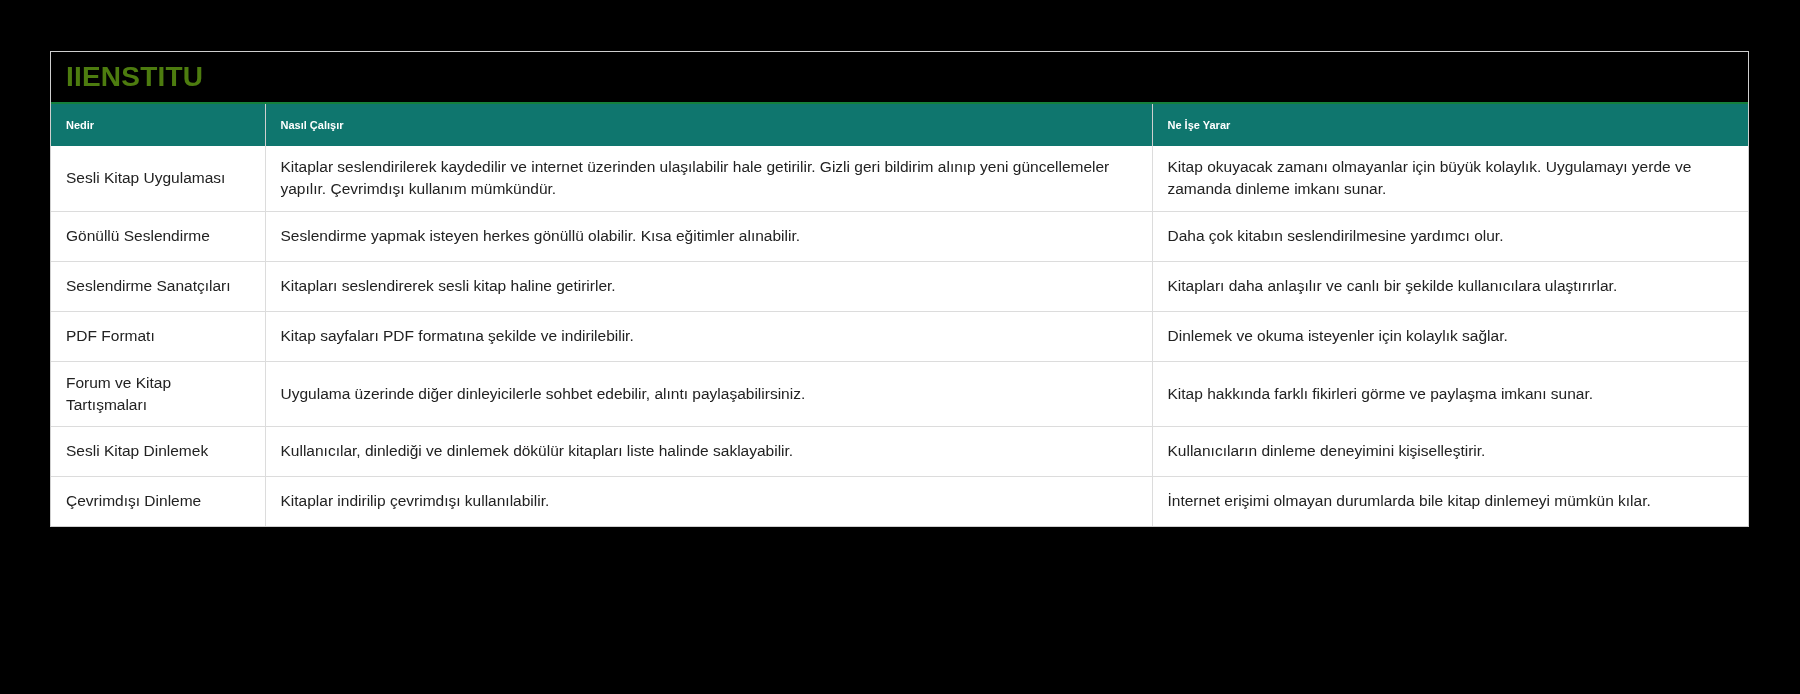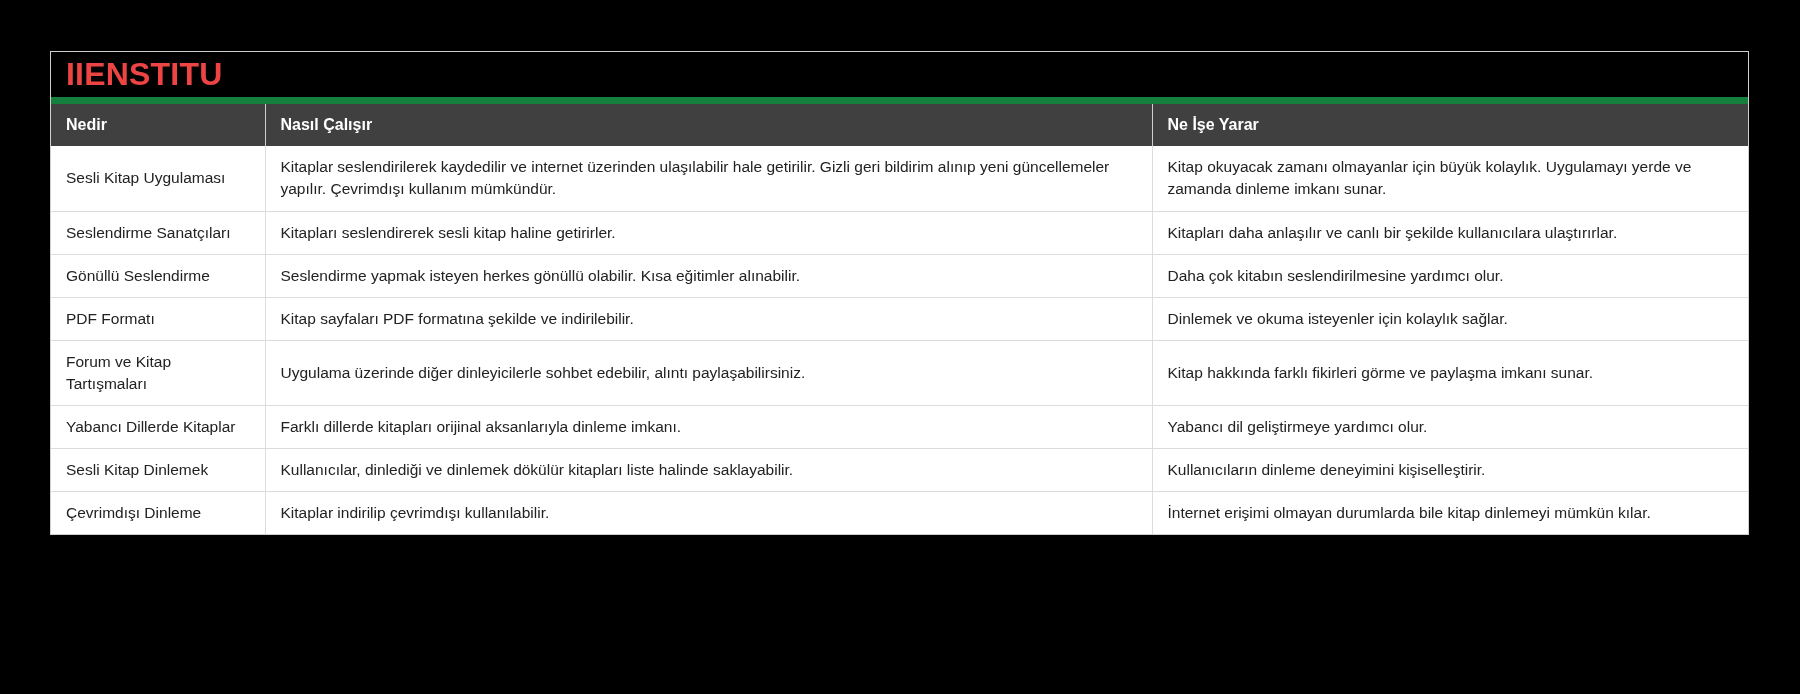--- a/index.html
+++ b/index.html
@@ -21,58 +21,58 @@
     width: 1699px;
     border: 1px solid #cfcfcf;
     box-sizing: border-box;
     background: #000;
   }
   .title-bar {
     height: 52px;
     display: flex;
     align-items: center;
     padding-left: 15px;
-    color: #ef4444;
+    color: #4d7c0f;
     font-weight: bold;
-    font-size: 32px;
+    font-size: 28px;
     letter-spacing: 0.2px;
-    border-bottom: 7px solid #15803d;
+    border-bottom: 2px solid #15803d;
     box-sizing: border-box;
   }
   table {
     border-collapse: collapse;
     width: 100%;
     table-layout: fixed;
   }
   col.c1 { width: 214px; }
   col.c2 { width: 887px; }
   col.c3 { width: auto; }
   thead th {
-    background: #404040;
+    background: #0f766e;
     color: #ffffff;
     font-weight: bold;
-    font-size: 16px;
+    font-size: 11px;
     text-align: left;
     height: 42px;
     padding: 0 15px;
     border-left: 1px solid #cfcfcf;
     box-sizing: border-box;
   }
   thead th:first-child { border-left: none; }
   tbody td {
     background: #ffffff;
     color: #222222;
     font-size: 15.5px;
     line-height: 22px;
     padding: 10px 15px;
     vertical-align: middle;
     border-top: 1px solid #dcdcdc;
     border-left: 1px solid #dcdcdc;
     box-sizing: border-box;
-    height: 43px;
+    height: 50px;
   }
   tbody td:first-child { border-left: none; }
   tbody tr:first-child td { border-top: none; }
 </style>
 </head>
 <body>
 
 <div class="table-wrap">
   <div class="title-bar">IIENSTITU</div>
   <table>
@@ -88,43 +88,38 @@
         <th>Ne İşe Yarar</th>
       </tr>
     </thead>
     <tbody>
       <tr style="height:65px">
         <td>Sesli Kitap Uygulaması</td>
         <td>Kitaplar seslendirilerek kaydedilir ve internet üzerinden ulaşılabilir hale getirilir. Gizli geri bildirim alınıp yeni güncellemeler yapılır. Çevrimdışı kullanım mümkündür.</td>
         <td>Kitap okuyacak zamanı olmayanlar için büyük kolaylık. Uygulamayı yerde ve zamanda dinleme imkanı sunar.</td>
       </tr>
       <tr>
+        <td>Gönüllü Seslendirme</td>
+        <td>Seslendirme yapmak isteyen herkes gönüllü olabilir. Kısa eğitimler alınabilir.</td>
+        <td>Daha çok kitabın seslendirilmesine yardımcı olur.</td>
+      </tr>
+      <tr>
         <td>Seslendirme Sanatçıları</td>
         <td>Kitapları seslendirerek sesli kitap haline getirirler.</td>
         <td>Kitapları daha anlaşılır ve canlı bir şekilde kullanıcılara ulaştırırlar.</td>
-      </tr>
-      <tr>
-        <td>Gönüllü Seslendirme</td>
-        <td>Seslendirme yapmak isteyen herkes gönüllü olabilir. Kısa eğitimler alınabilir.</td>
-        <td>Daha çok kitabın seslendirilmesine yardımcı olur.</td>
       </tr>
       <tr>
         <td>PDF Formatı</td>
         <td>Kitap sayfaları PDF formatına şekilde ve indirilebilir.</td>
         <td>Dinlemek ve okuma isteyenler için kolaylık sağlar.</td>
       </tr>
       <tr style="height:65px">
         <td>Forum ve Kitap Tartışmaları</td>
         <td>Uygulama üzerinde diğer dinleyicilerle sohbet edebilir, alıntı paylaşabilirsiniz.</td>
         <td>Kitap hakkında farklı fikirleri görme ve paylaşma imkanı sunar.</td>
-      </tr>
-      <tr>
-        <td>Yabancı Dillerde Kitaplar</td>
-        <td>Farklı dillerde kitapları orijinal aksanlarıyla dinleme imkanı.</td>
-        <td>Yabancı dil geliştirmeye yardımcı olur.</td>
       </tr>
       <tr>
         <td>Sesli Kitap Dinlemek</td>
         <td>Kullanıcılar, dinlediği ve dinlemek dökülür kitapları liste halinde saklayabilir.</td>
         <td>Kullanıcıların dinleme deneyimini kişiselleştirir.</td>
       </tr>
       <tr>
         <td>Çevrimdışı Dinleme</td>
         <td>Kitaplar indirilip çevrimdışı kullanılabilir.</td>
         <td>İnternet erişimi olmayan durumlarda bile kitap dinlemeyi mümkün kılar.</td>

